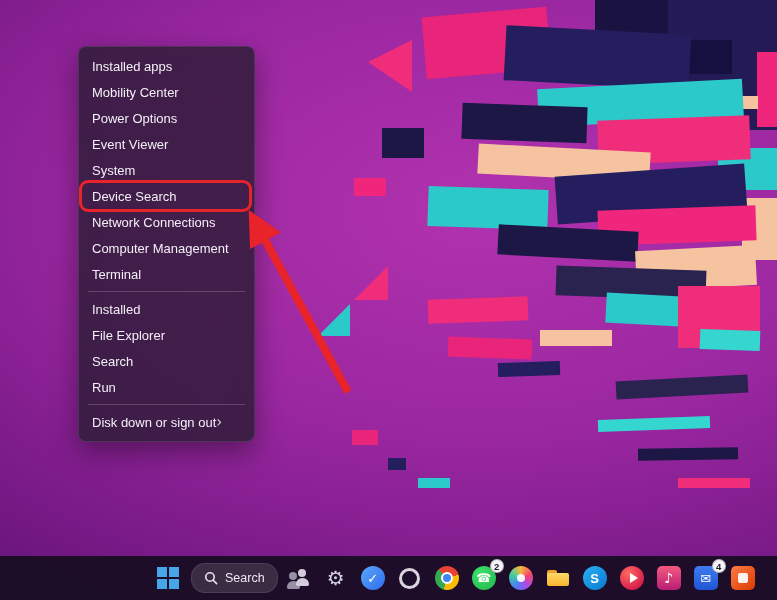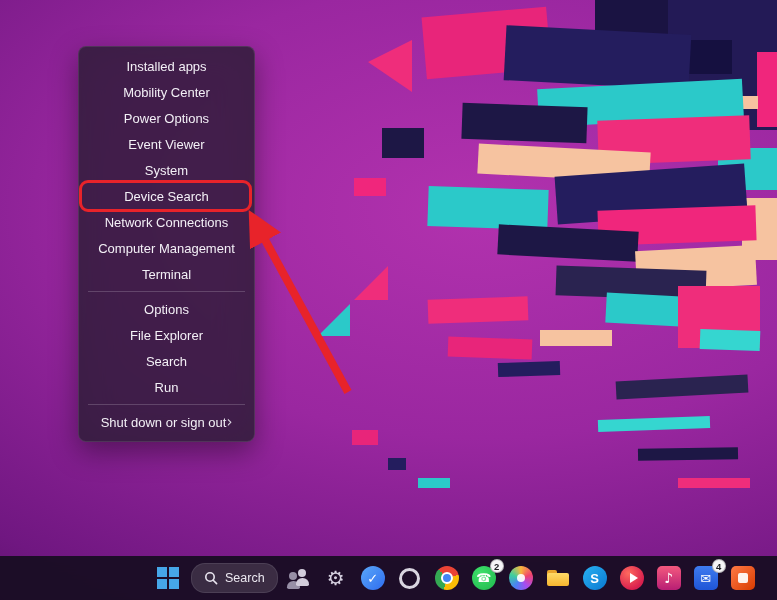--- a/index.html
+++ b/index.html
@@ -21,21 +21,21 @@
     background:rgba(43,30,52,0.84);
     backdrop-filter:blur(18px) saturate(130%);
     -webkit-backdrop-filter:blur(18px) saturate(130%);
     border:1px solid rgba(255,255,255,0.10);
     border-radius:8px;
     padding:6px 5px;
     box-shadow:0 10px 28px rgba(0,0,0,0.38);
     z-index:5;
   }
   .menu-item{
-    height:26px;display:flex;align-items:center;justify-content:center;
+    height:26px;display:flex;align-items:center;justify-content:flex-start;
     padding:0 8px;font-size:13px;color:#f3f0f6;border-radius:4px;cursor:default;
     white-space:nowrap;
   }
   .menu-sep{height:1px;background:rgba(255,255,255,0.18);margin:4px 4px;}
   .submenu-chevron{font-family:"DejaVu Sans",sans-serif;color:#d9d4e0;font-size:15px;line-height:1;}
   .highlight-box{
     position:absolute;left:0px;right:2px;top:133px;height:32px;box-sizing:border-box;
     border:3px solid #e8232a;border-radius:9px;pointer-events:none;
   }
   
@@ -192,34 +192,34 @@
       <span>Network Connections</span>
     </div>
   <div class="menu-item">
       <span>Computer Management</span>
     </div>
   <div class="menu-item">
       <span>Terminal</span>
     </div>
   <div class="menu-sep"></div>
   <div class="menu-item">
-      <span>Options</span>
+      <span>Installed</span>
     </div>
   <div class="menu-item">
       <span>File Explorer</span>
     </div>
   <div class="menu-item">
       <span>Search</span>
     </div>
   <div class="menu-item">
       <span>Run</span>
     </div>
   <div class="menu-sep"></div>
   <div class="menu-item">
-    <span>Shut down or sign out</span>
+    <span>Disk down or sign out</span>
     <span class="submenu-chevron">›</span>
   </div>
 
   <div class="highlight-box"></div>
 </div>
 
 <svg class="anno-arrow" width="777" height="600" viewBox="0 0 777 600" xmlns="http://www.w3.org/2000/svg">
   <defs>
     <marker id="ah" markerWidth="4.4" markerHeight="4.4" refX="0.4" refY="2.2" orient="auto">
       <path d="M0,0 L4.4,2.2 L0,4.4 z" fill="#e8232a"></path>

